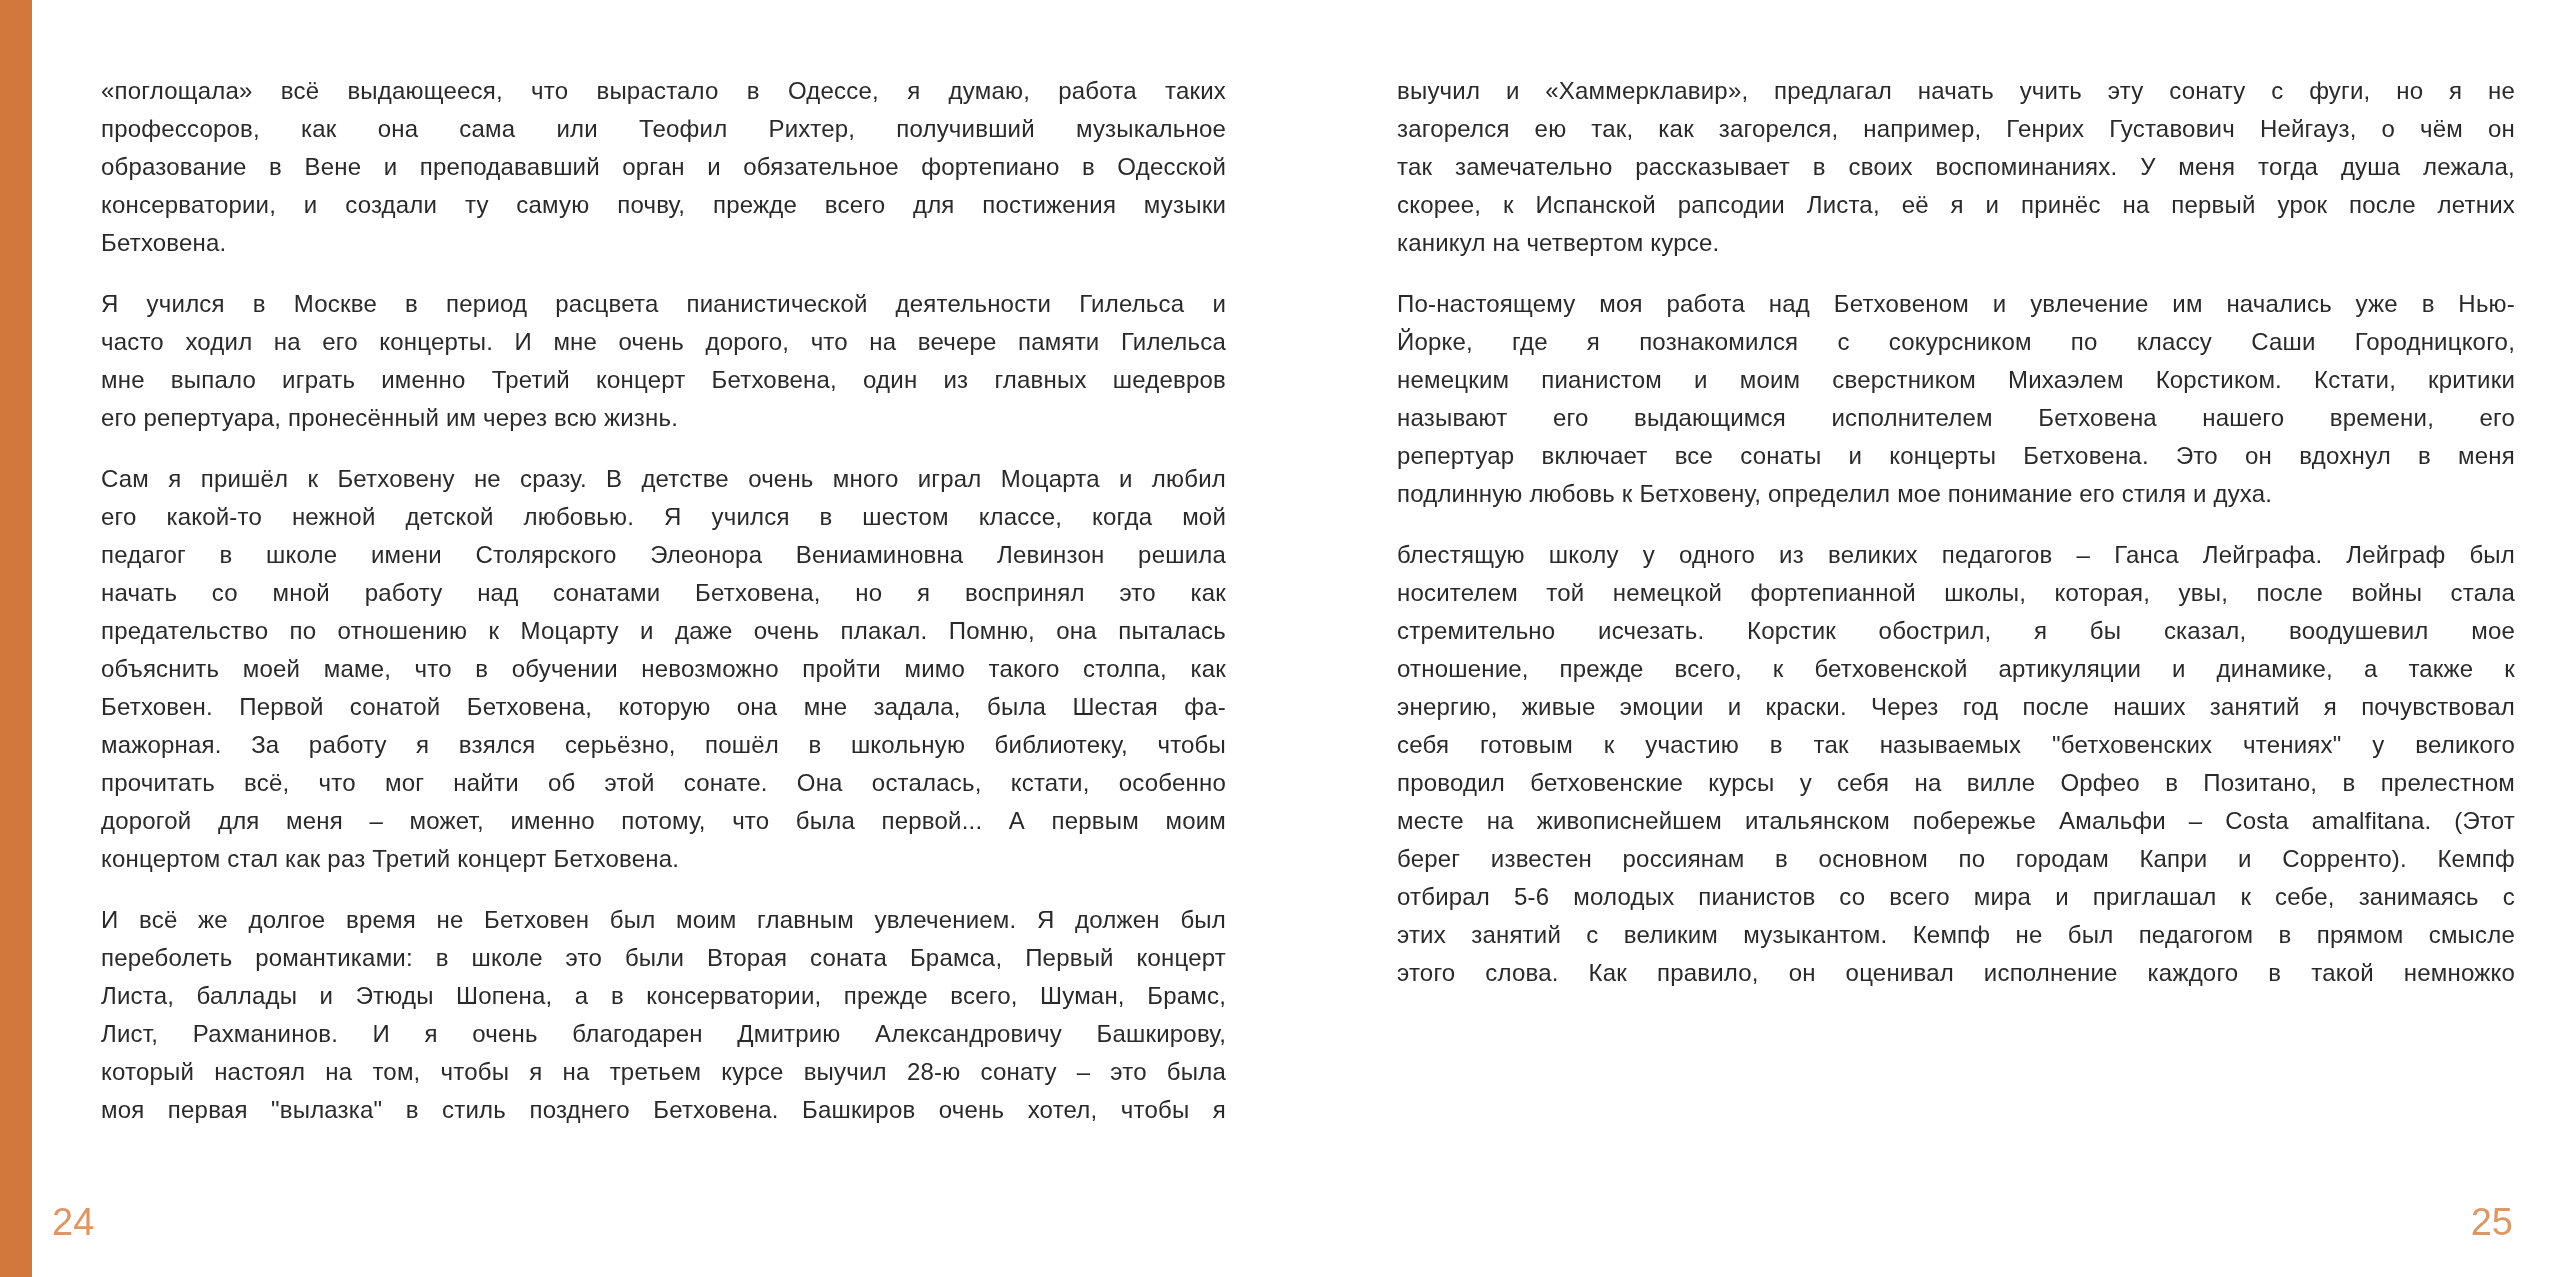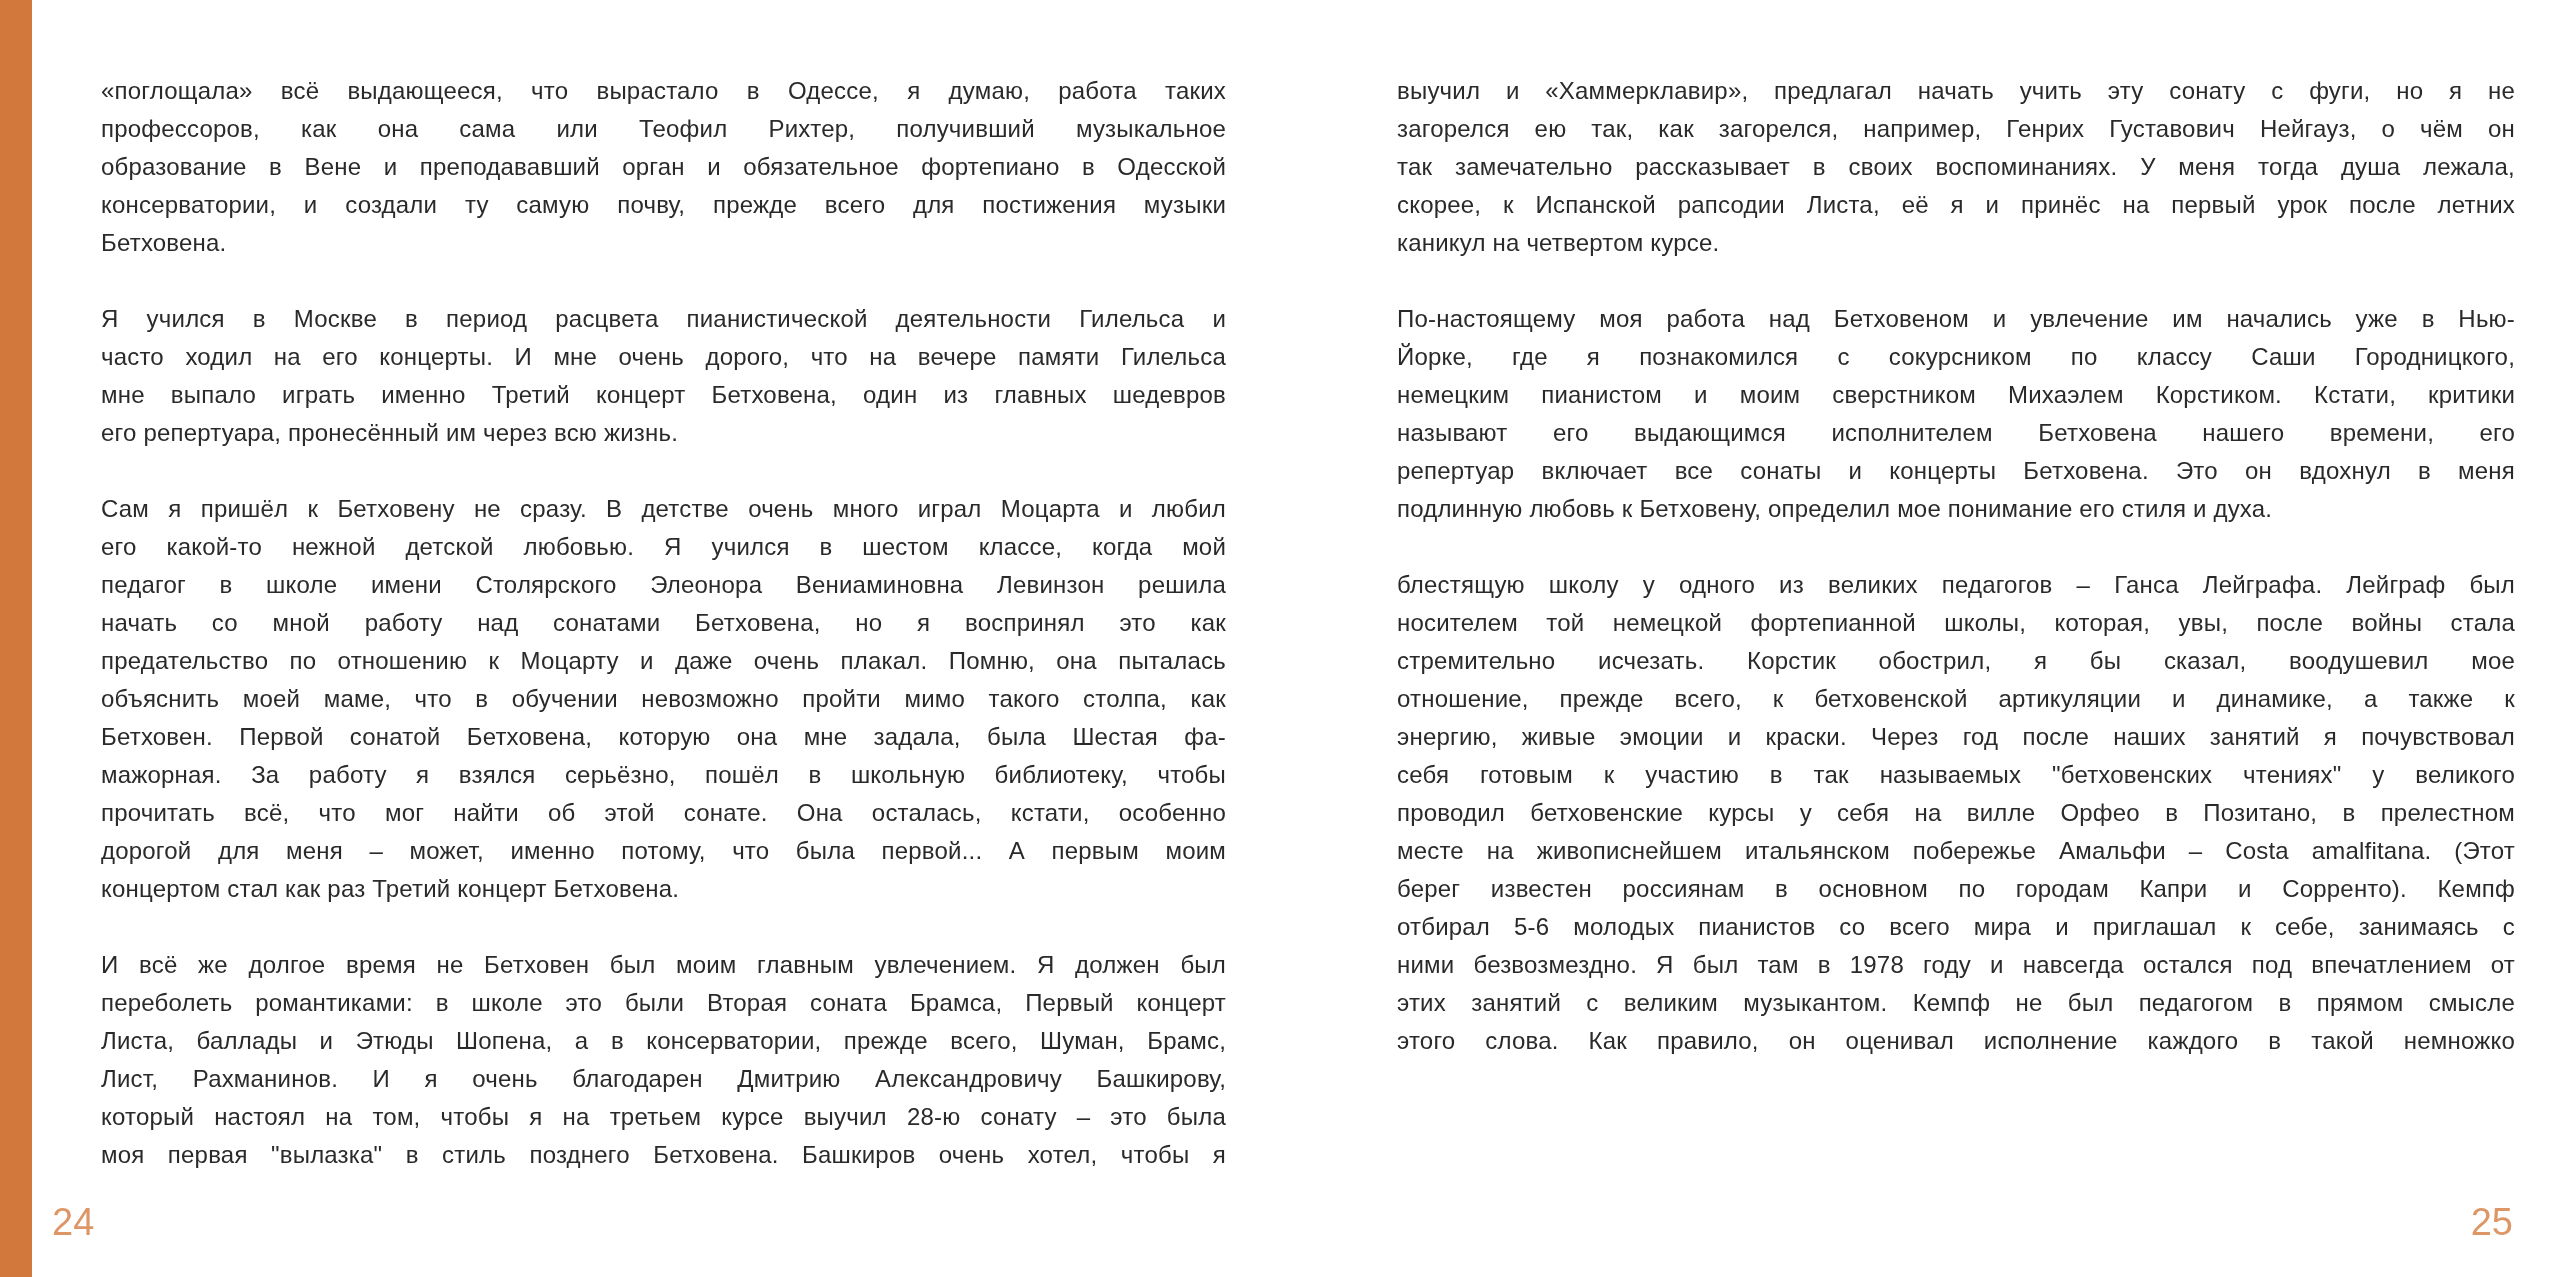--- a/index.html
+++ b/index.html
@@ -27,21 +27,21 @@
   }
   .column{
     position:absolute;
     top:72px;
     font-size:24px;
     line-height:38px;
     letter-spacing:0.2px;
   }
   .column-left{left:101px;width:1125px;}
   .column-right{left:1397px;width:1118px;}
-  .paragraph + .paragraph{margin-top:38px;}
+  .paragraph + .paragraph{margin-top:23px;}
   .line{
     text-align:justify;
     text-align-last:justify;
     white-space:normal;
   }
   .line-end{
     text-align-last:left;
   }
   .pagenum{
     position:absolute;
@@ -120,21 +120,20 @@
           <div class="line">блестящую школу у одного из великих педагогов – Ганса Лейграфа. Лейграф был</div>
           <div class="line">носителем той немецкой фортепианной школы, которая, увы, после войны стала</div>
           <div class="line">стремительно исчезать. Корстик обострил, я бы сказал, воодушевил мое</div>
           <div class="line">отношение, прежде всего, к бетховенской артикуляции и динамике, а также к</div>
           <div class="line">энергию, живые эмоции и краски. Через год после наших занятий я почувствовал</div>
           <div class="line">себя готовым к участию в так называемых "бетховенских чтениях" у великого</div>
           <div class="line">проводил бетховенские курсы у себя на вилле Орфео в Позитано, в прелестном</div>
           <div class="line">месте на живописнейшем итальянском побережье Амальфи – Costa amalfitana. (Этот</div>
           <div class="line">берег известен россиянам в основном по городам Капри и Сорренто). Кемпф</div>
           <div class="line">отбирал 5-6 молодых пианистов со всего мира и приглашал к себе, занимаясь с</div>
-          <div class="line">ними безвозмездно. Я был там в 1978 году и навсегда остался под впечатлением от</div>
           <div class="line">этих занятий с великим музыкантом. Кемпф не был педагогом в прямом смысле</div>
           <div class="line">этого слова. Как правило, он оценивал исполнение каждого в такой немножко</div>
         </div>
       </div>
     <div class="pagenum pagenum-right">25</div>
   </section>
 </div>
 
 
 </body></html>

